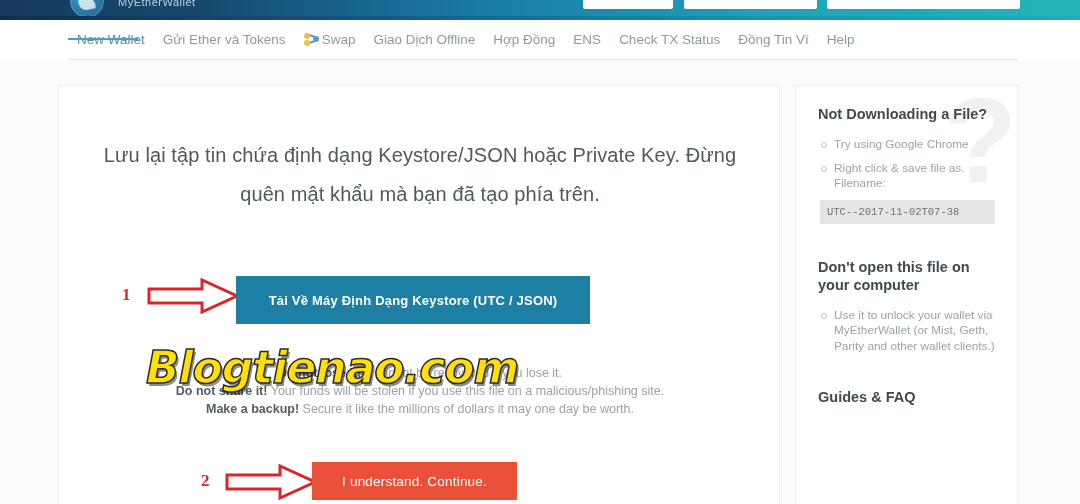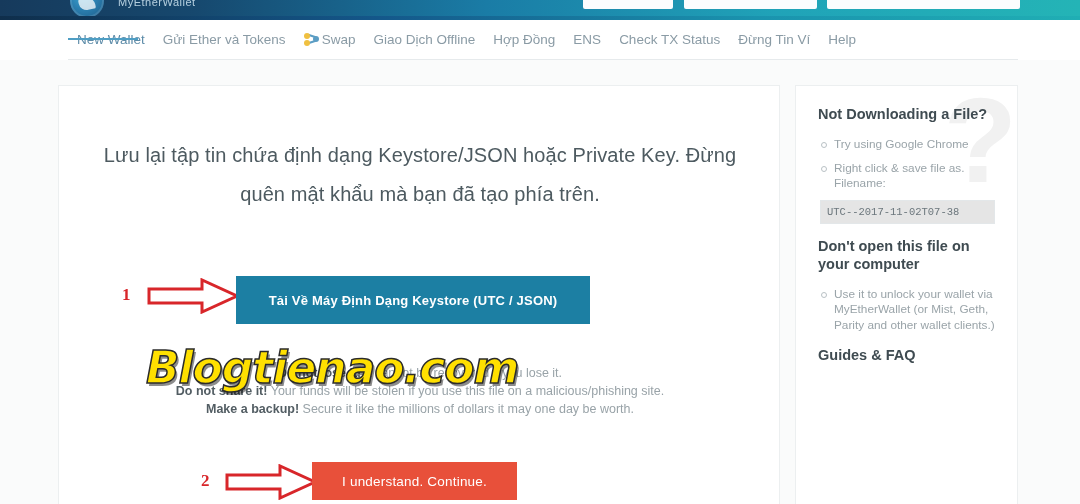--- a/index.html
+++ b/index.html
@@ -158,21 +158,21 @@
     position: absolute; right: 0px; top: -6px;
     font-size: 120px; color: #f1f1f1; font-weight: bold;
     line-height: 1; font-family: "Liberation Sans", sans-serif;
     user-select: none;
   }
   .side-inner { position: relative; padding: 19px 22px 0 22px; }
   .side-h {
     font-size: 14.5px; color: #3f4b51; font-weight: bold;
     margin-bottom: 9px; line-height: 18px;
   }
-  .side-h.sp { margin-top: 13px; }
+  .side-h.sp { margin-top: 34px; }
   ul.side-list { list-style: none; margin: 14px 0 0 2px; padding: 0; }
   ul.side-list li {
     position: relative; padding-left: 14px; margin-bottom: 8px;
     font-size: 11.8px; line-height: 15.5px; color: #9aa4a9;
   }
   ul.side-list li:before {
     content: ""; position: absolute; left: 1px; top: 5px;
     width: 4px; height: 4px; border: 1px solid #b9c1c5; border-radius: 50%;
   }
   ul.side-list.faq li { color: #d4785e; }
@@ -228,21 +228,21 @@
     <div class="nav-item">
       <span>Hợp Đồng</span>
     </div>
     <div class="nav-item">
       <span>ENS</span>
     </div>
     <div class="nav-item">
       <span>Check TX Status</span>
     </div>
     <div class="nav-item">
-      <span>Đừng Tin Ví</span>
+      <span>Đồng Tin Ví</span>
     </div>
     <div class="nav-item">
       <span>Help</span>
     </div>
   </div>
 </div>
 <div class="nav-underline"></div>
 <div class="nav-bottom-line"></div>
 
 <div class="page">

